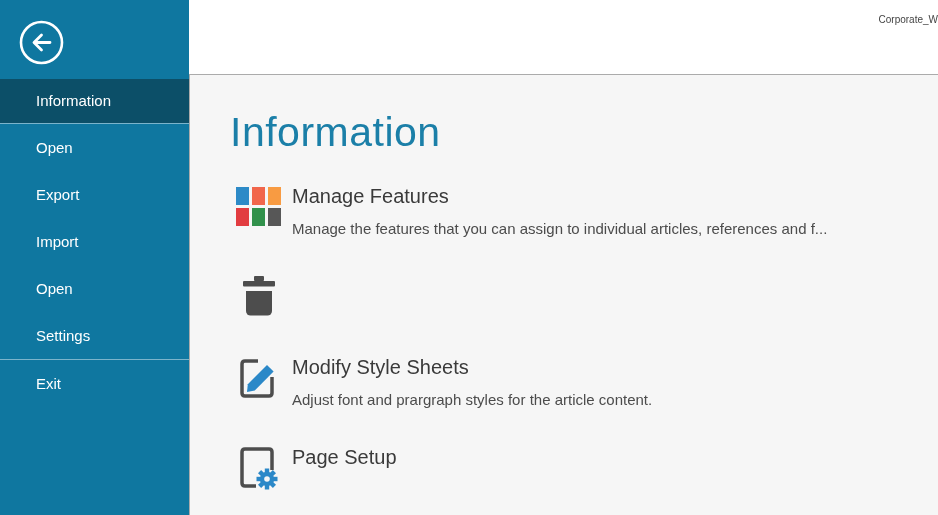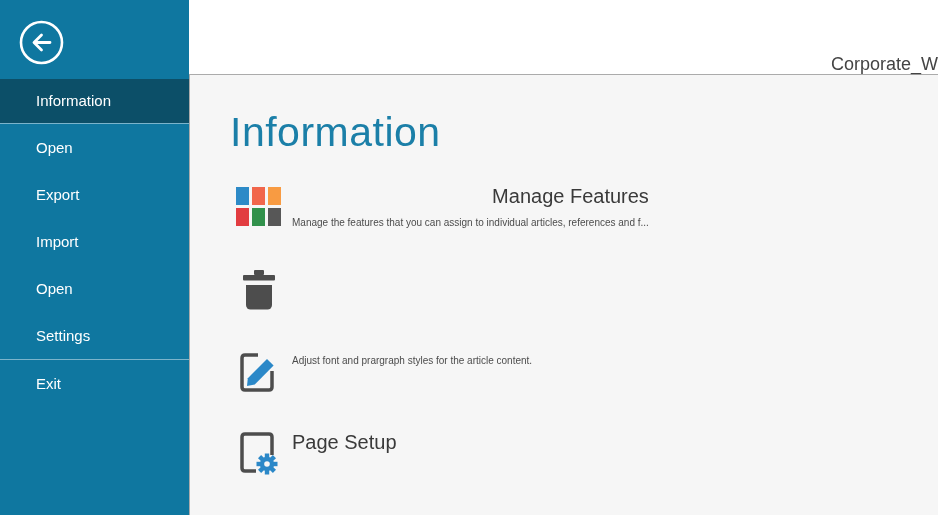--- a/index.html
+++ b/index.html
@@ -26,38 +26,38 @@
   .menu-item.selected { background:#0c4f68; height:44px; line-height:44px; }
   .menu-sep { height:1px; background:rgba(255,255,255,0.45); }
 
   
   .topbar {
     position:absolute; left:189px; top:0; right:0; height:75px;
     background:#ffffff; border-bottom:1px solid #ababab;
   }
   .doc-title {
     position:absolute; top:14px; right:0;
-    font-size:18px; color:#444444; white-space:nowrap;margin-top:40px;
+    font-size:10px; color:#444444; white-space:nowrap;
   }
 
   
   .content {
     position:absolute; left:189px; top:75px; right:0; bottom:0;
     background:#f6f6f6; border-left:1px solid #ababab;
     padding:34px 20px 0 40px; overflow:hidden;
   }
   .page-title {
     font-size:41px; font-weight:300; color:#1b7fa8;
     margin:0 0 28px 0; line-height:46px; letter-spacing:0.5px;
   }
   .action-item { display:flex; align-items:flex-start; margin-bottom:33px; cursor:pointer; }
   .action-icon { width:48px; height:48px; flex:none; margin-right:9px; margin-left:5px; }
   .action-text { padding-top:0; }
-  .action-title { font-size:20px; color:#3a3a3a; line-height:27px;text-align:right; }
-  .action-desc  { font-size:10px; color:#4c4c4c; line-height:22px; margin-top:2px; white-space:nowrap; }
+  .action-title { font-size:20px; color:#3a3a3a; line-height:27px; }
+  .action-desc  { font-size:15px; color:#4c4c4c; line-height:22px; margin-top:8px; white-space:nowrap; }
 </style>
 </head>
 <body>
 
 <nav class="sidebar">
   <button class="back-btn">
     <span>
       <svg width="47" height="47" viewBox="0 0 47 47">
         <circle cx="23.5" cy="23.5" r="20.5" fill="none" stroke="#ffffff" stroke-width="2.6"></circle>
         <path d="M32 23.5 H17 M23.5 16 L16 23.5 L23.5 31" fill="none" stroke="#ffffff" stroke-width="2.8" stroke-linecap="round" stroke-linejoin="round"></path>
@@ -112,20 +112,21 @@
   </div>
 
   <div class="action-item">
     <span class="action-icon">
       <svg width="48" height="48" viewBox="0 0 48 48">
         <path d="M23 7 L10 7 Q7 7 7 10 L7 39 Q7 42 10 42 L34 42 Q37 42 37 39 L37 23" fill="none" stroke="#4d4d4d" stroke-width="3.5"></path>
         <path d="M12 38 L12.8 30.2 L32 11 L38.6 17.6 L19.8 36.4 Z" fill="#2b88c8"></path>
       </svg>
     </span>
     <div class="action-text">
+      <div class="action-title">Modify Style Sheets</div>
       <div class="action-desc">Adjust font and prargraph styles for the article content.</div>
     </div>
   </div>
 
   <div class="action-item">
     <span class="action-icon">
       <svg width="48" height="48" viewBox="0 0 48 48">
         <path d="M21 42 L10 42 Q7 42 7 39 L7 8 Q7 5 10 5 L34 5 Q37 5 37 8 L37 26" fill="none" stroke="#4d4d4d" stroke-width="3.5"></path>
         <g transform="translate(32,35)" fill="#2b88c8">
           <rect x="-2.2" y="-10.5" width="4.4" height="6" transform="rotate(0)"></rect>

